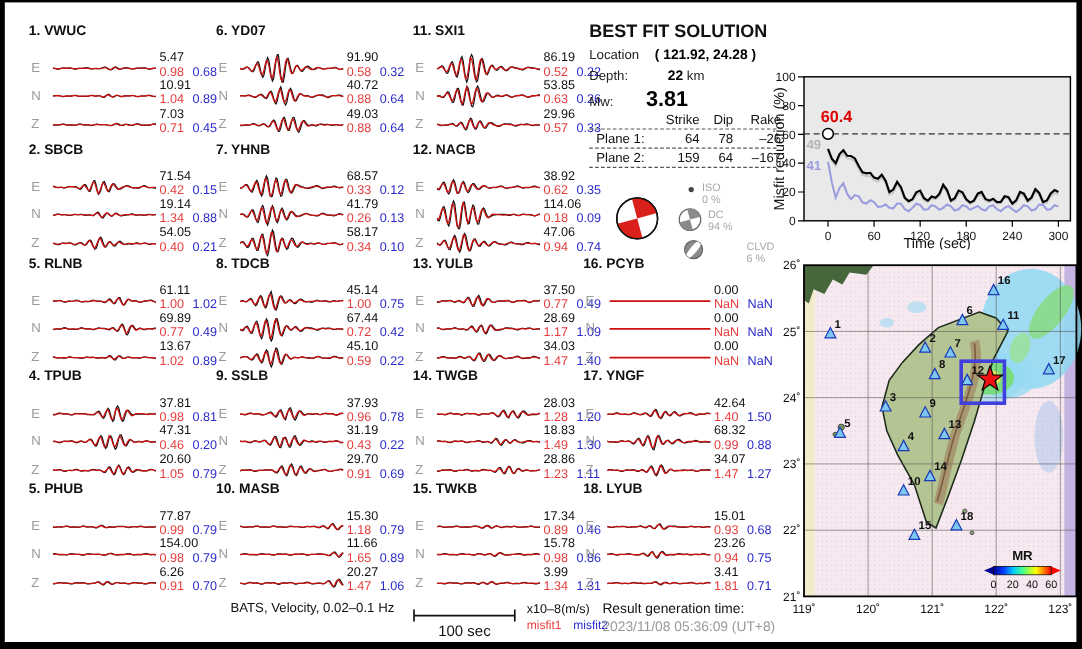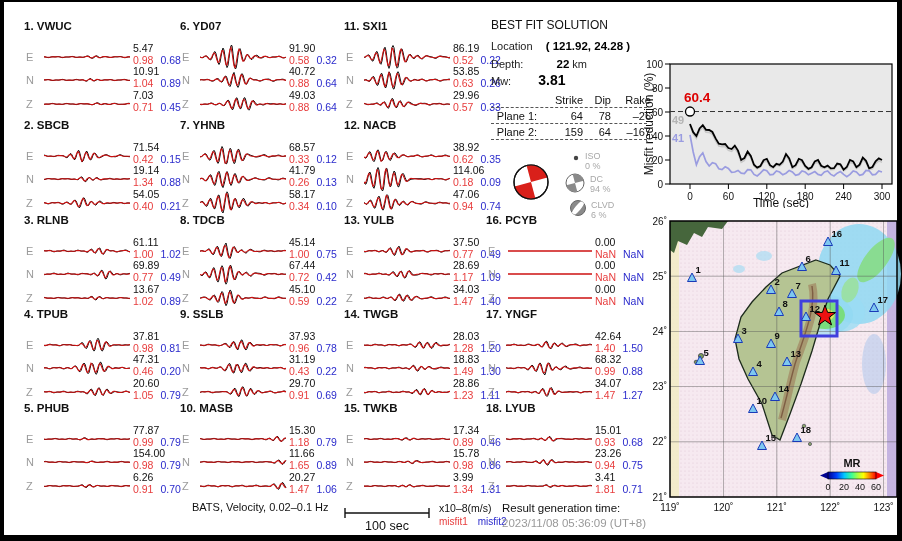--- a/index.html
+++ b/index.html
@@ -20,24 +20,24 @@
   .f-bats{left:188px;top:499px;font-size:11px;color:#111;}
   .f-alive{left:188px;top:514px;font-size:11px;color:#909090;margin-top:32px;}
   .f-units{left:435px;top:500px;font-size:10.5px;color:#111;}
   .f-mis{left:435px;top:514px;font-size:10px;}
   .f-res1{left:498px;top:500px;font-size:11.5px;color:#111;}
   .f-res2{left:498px;top:515px;font-size:11.5px;color:#999;}
   .scalebar{left:340px;top:505px;}
   .scalelab{left:340px;top:517px;width:86px;text-align:center;font-size:12.5px;color:#111;}
   
   .sol{left:485px;top:12px;width:160px;height:210px;}
-  .sol-title{position:absolute;left:2px;top:4px;font-weight:normal;font-size:12px;color:#111;}
+  .sol-title{position:absolute;left:2px;top:4px;font-weight:bold;font-size:15px;color:#111;}
   .srow{position:absolute;left:2px;font-size:11px;color:#222;white-space:nowrap;}
   .sval{font-weight:bold;font-size:11.5px;color:#000;}
-  .mw-big{font-weight:bold;font-size:14px;color:#000;}
+  .mw-big{font-weight:bold;font-size:18px;color:#000;}
   .ptable{position:absolute;left:2px;top:78px;width:156px;font-size:11px;color:#111;}
   .ptr{display:grid;grid-template-columns:52px 40px 28px 40px;border-bottom:1px dashed #555;
        padding:2px 0 1px 0;}
   .ptr span{text-align:right;} .ptr .lab{text-align:center;}
   .decomp-txt{position:absolute;font-size:9px;line-height:10px;color:#a8a8a8;white-space:nowrap;}
   
   .dt{left:700px;top:6px;width:190px;text-align:center;font-weight:bold;font-size:17px;color:#000;line-height:21px;}
   .ylab{left:574px;top:115px;width:142px;height:14px;text-align:center;font-size:12px;color:#111;
         transform:rotate(-90deg);}
 </style>
@@ -102,21 +102,21 @@
             <div class="comp">Z</div>
             <svg width="88" height="26" class="wv">
               <path d="M0,12.7 L1,12.8 L2,13.2 L3,13.6 L4,13.9 L5,13.8 L6,13.4 L7,12.9 L8,12.6 L9,12.6 L10,12.8 L11,12.8 L12,12.7 L13,12.5 L14,12.3 L15,12.5 L16,13.0 L17,13.6 L18,14.1 L19,14.1 L20,13.7 L21,12.9 L22,12.3 L23,12.1 L24,12.4 L25,13.2 L26,14.0 L27,14.3 L28,13.7 L29,12.2 L30,10.7 L31,10.0 L32,10.8 L33,13.1 L34,15.9 L35,17.7 L36,17.2 L37,14.6 L38,11.0 L39,8.5 L40,7.7 L41,9.4 L42,12.5 L43,15.0 L44,15.9 L45,14.8 L46,12.9 L47,11.5 L48,11.4 L49,12.5 L50,14.1 L51,15.1 L52,15.0 L53,13.9 L54,12.4 L55,11.3 L56,11.0 L57,11.6 L58,12.5 L59,13.3 L60,13.7 L61,13.7 L62,13.4 L63,13.2 L64,13.2 L65,13.4 L66,13.5 L67,13.3 L68,12.9 L69,12.5 L70,12.4 L71,12.6 L72,12.9 L73,13.1 L74,13.1 L75,12.9 L76,12.7 L77,12.6 L78,12.9 L79,13.3 L80,13.6 L81,13.6 L82,13.3 L83,13.0 L84,12.9 L85,13.0 L86,13.1" fill="none" stroke="#111" stroke-width="1"></path>
               <path d="M0,12.8 L1,12.9 L2,13.1 L3,13.4 L4,13.5 L5,13.4 L6,13.2 L7,13.0 L8,12.8 L9,12.8 L10,12.9 L11,12.9 L12,12.8 L13,12.7 L14,12.6 L15,12.7 L16,13.0 L17,13.4 L18,13.7 L19,13.6 L20,13.3 L21,12.8 L22,12.4 L23,12.4 L24,12.9 L25,13.6 L26,14.1 L27,14.0 L28,13.0 L29,11.7 L30,10.6 L31,10.7 L32,12.1 L33,14.4 L34,16.3 L35,16.6 L36,15.1 L37,12.4 L38,10.0 L39,8.4 L40,9.4 L41,11.9 L42,14.4 L43,15.7 L44,15.3 L45,13.8 L46,12.2 L47,11.5 L48,11.9 L49,13.0 L50,14.0 L51,14.3 L52,13.9 L53,13.0 L54,12.2 L55,11.8 L56,12.0 L57,12.6 L58,13.2 L59,13.6 L60,13.6 L61,13.4 L62,13.1 L63,12.8 L64,12.8 L65,13.0 L66,13.1 L67,13.1 L68,13.0 L69,12.9 L70,12.9 L71,13.0 L72,13.1 L73,13.1 L74,13.0 L75,12.8 L76,12.6 L77,12.6 L78,12.8 L79,13.1 L80,13.3 L81,13.4 L82,13.3 L83,13.1 L84,13.1 L85,13.0 L86,13.1" fill="none" stroke="#cc1111" stroke-width="1.1"></path>
             </svg>
             <div class="pk">54.05</div>
             <div class="mis"><span class="m1">0.40</span><span class="m2">0.21</span></div>
           </div>
         </div>
         <div class="station-block" style="left: 18px; top: 212px;">
-          <div class="st-h">3. RLNB</div>
+          <div class="st-h">5. RLNB</div>
           <div class="trow" style="top: 24px;">
             <div class="comp">E</div>
             <svg width="88" height="26" class="wv">
               <path d="M0,12.7 L1,12.8 L2,12.9 L3,12.8 L4,12.6 L5,12.4 L6,12.3 L7,12.6 L8,13.1 L9,13.6 L10,13.8 L11,13.7 L12,13.3 L13,13.1 L14,13.0 L15,13.1 L16,13.1 L17,12.9 L18,12.6 L19,12.2 L20,12.1 L21,12.4 L22,12.9 L23,13.4 L24,13.6 L25,13.5 L26,13.3 L27,13.2 L28,13.3 L29,13.4 L30,13.4 L31,13.2 L32,12.7 L33,12.3 L34,12.1 L35,12.4 L36,12.7 L37,13.1 L38,13.1 L39,13.0 L40,13.0 L41,13.3 L42,13.8 L43,14.2 L44,14.1 L45,13.2 L46,12.0 L47,11.1 L48,11.2 L49,12.5 L50,14.2 L51,15.2 L52,14.8 L53,13.0 L54,11.0 L55,10.1 L56,10.1 L57,12.6 L58,15.1 L59,16.3 L60,15.8 L61,14.1 L62,12.3 L63,11.5 L64,11.6 L65,12.2 L66,12.7 L67,12.8 L68,12.7 L69,12.6 L70,12.9 L71,13.4 L72,13.8 L73,13.9 L74,13.7 L75,13.4 L76,13.2 L77,13.0 L78,12.9 L79,12.6 L80,12.3 L81,12.0 L82,12.0 L83,12.4 L84,13.0 L85,13.6 L86,13.9" fill="none" stroke="#111" stroke-width="1"></path>
               <path d="M0,12.8 L1,12.9 L2,12.9 L3,12.9 L4,12.8 L5,12.6 L6,12.6 L7,12.8 L8,13.1 L9,13.3 L10,13.4 L11,13.4 L12,13.2 L13,13.0 L14,13.0 L15,13.1 L16,13.1 L17,13.0 L18,12.8 L19,12.6 L20,12.5 L21,12.7 L22,13.0 L23,13.2 L24,13.3 L25,13.3 L26,13.2 L27,13.1 L28,13.2 L29,13.2 L30,13.2 L31,13.1 L32,12.8 L33,12.6 L34,12.5 L35,12.6 L36,12.8 L37,13.0 L38,13.0 L39,13.0 L40,13.1 L41,13.3 L42,13.6 L43,13.7 L44,13.4 L45,12.8 L46,12.1 L47,11.8 L48,12.3 L49,13.4 L50,14.4 L51,14.6 L52,13.7 L53,12.1 L54,10.8 L55,10.7 L56,11.7 L57,13.9 L58,15.6 L59,15.9 L60,14.9 L61,13.2 L62,11.8 L63,11.4 L64,11.9 L65,12.5 L66,13.0 L67,13.0 L68,12.8 L69,12.8 L70,13.0 L71,13.4 L72,13.6 L73,13.7 L74,13.5 L75,13.2 L76,13.0 L77,12.8 L78,12.7 L79,12.6 L80,12.5 L81,12.5 L82,12.5 L83,12.8 L84,13.2 L85,13.5 L86,13.6" fill="none" stroke="#cc1111" stroke-width="1.1"></path>
             </svg>
             <div class="pk">61.11</div>
             <div class="mis"><span class="m1">1.00</span><span class="m2">1.02</span></div>
           </div>
           <div class="trow" style="top: 47px;">
@@ -668,21 +668,21 @@
     </div>
     <svg class="abs" style="left:565px;top:197px;" width="18" height="18">
       <defs>
           <clipPath id="clvdclip">
             <circle cx="9" cy="9" r="7.5"></circle>
           </clipPath>
         </defs>
       <circle cx="9" cy="9" r="7.5" fill="#8a8a8a" stroke="#666" stroke-width="1"></circle>
       <ellipse cx="9" cy="9" rx="10" ry="2.8" fill="#fff" transform="rotate(-50 9 9)" clip-path="url(#clvdclip)"></ellipse>
     </svg>
-    <div class="decomp-txt" style="left:587px;top:198px;">
+    <div class="decomp-txt" style="left:618px;top:198px;">
       <div>CLVD</div>
         <div>6 %</div>
     </div>
 
 
     <div class="abs ylab">Misfit reduction (%)</div>
     <svg id="misfit-svg" class="abs" style="left:640px;top:48px;" width="262" height="158">
         <rect x="26" y="14" width="222" height="120" fill="#e9e9e9" stroke="#000" stroke-width="1.2"></rect>
         <line x1="21" y1="134" x2="26" y2="134" stroke="#000" stroke-width="1"></line>
         <text x="19" y="137.5" text-anchor="end" font-size="10" fill="#111">0</text>

